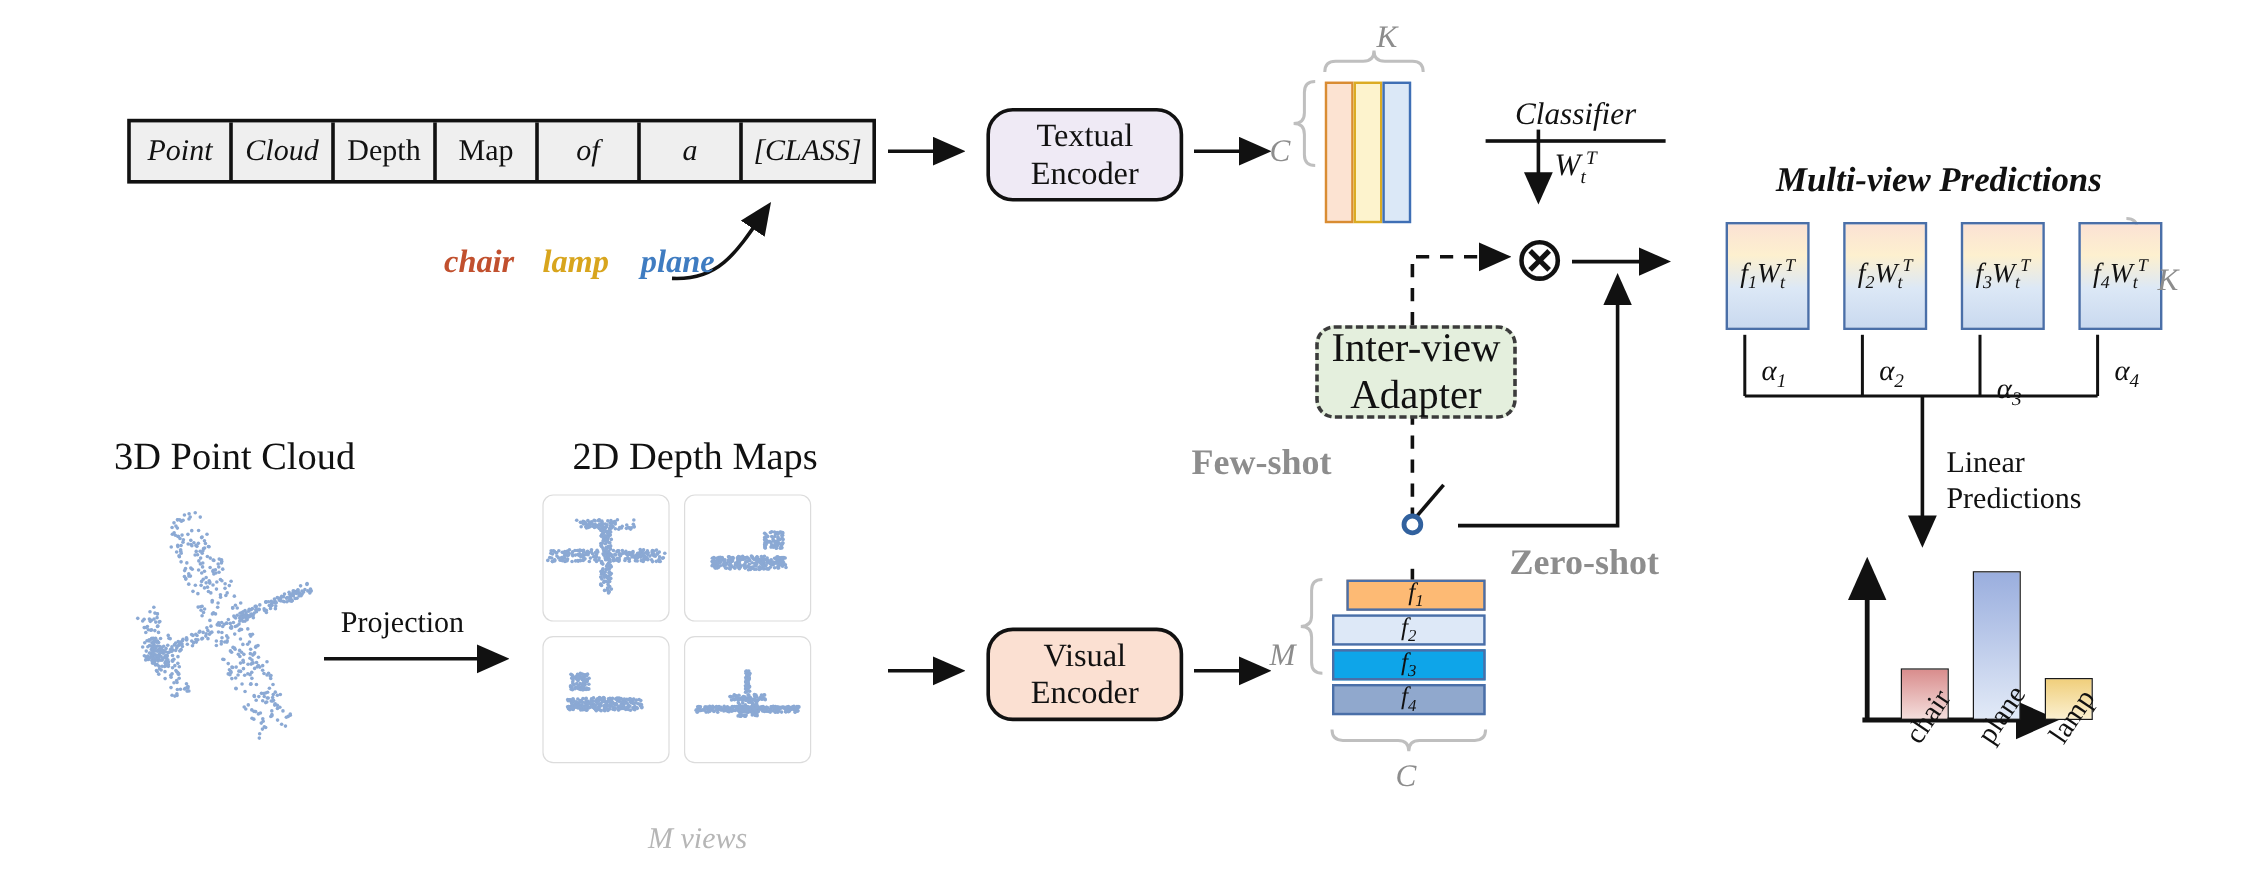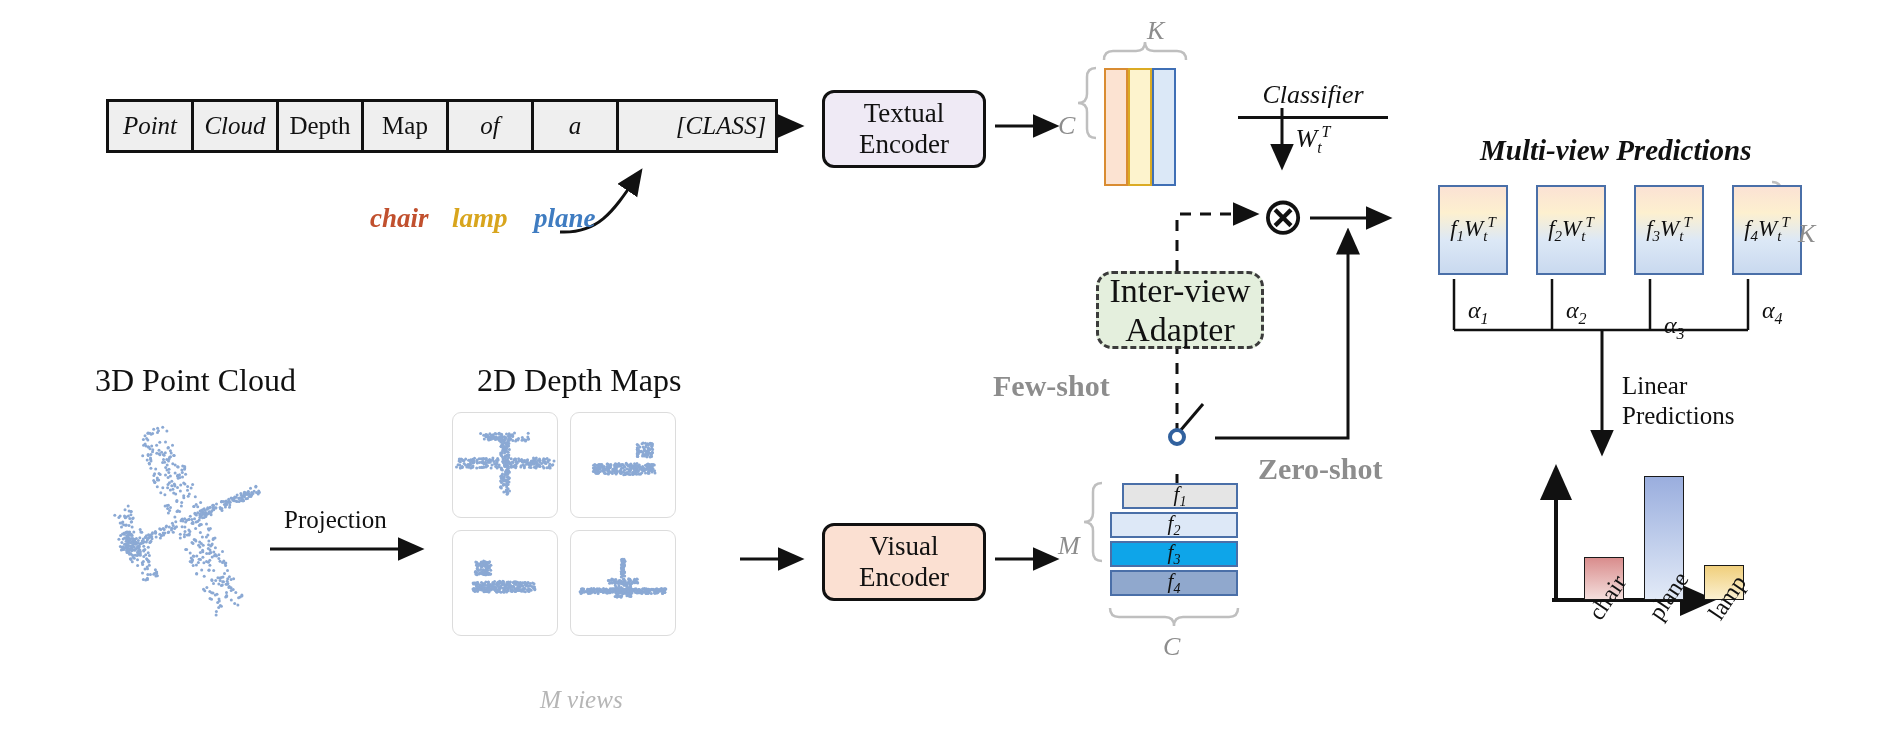--- a/index.html
+++ b/index.html
@@ -7,28 +7,28 @@
        font-family:"Liberation Serif", serif;color:#111;}
   .stage{position:absolute;left:0;top:0;width:1882px;height:746px;}
 
   .abs{position:absolute;}
 
   
   #prompt-template{left:106px;top:99px;display:flex;border:3px solid #111;background:#efefef;}
   #prompt-template .cell{
      border-right:3px solid #111;height:48px;line-height:48px;text-align:center;
      font-size:25px;font-style:italic;padding:0 4px;box-sizing:border-box;}
-  #prompt-template .cell:last-child{border-right:none;margin-left:48px;}
+  #prompt-template .cell:last-child{border-right:none;}
   #prompt-template .cell.upright{font-style:normal;}
 
   
   .classword{font-style:italic;font-size:27px;font-weight:600;}
 
   
-  .encoder{border:3px solid #111;border-radius:12px;display:flex;align-items:center;
+  .encoder{border:3px solid #111;border-radius:22px;display:flex;align-items:center;
            justify-content:center;text-align:center;font-size:27px;line-height:1.15;}
   #textual-encoder{left:822px;top:90px;width:158px;height:72px;background:#efeaf5;}
   #visual-encoder{left:822px;top:523px;width:158px;height:72px;background:#fbe0d2;}
 
   
   #inter-view-adapter{left:1096px;top:271px;width:162px;height:72px;background:#e4efdd;
       border:3px dashed #3b3b3b;border-radius:16px;display:flex;align-items:center;
       justify-content:center;text-align:center;font-size:34px;line-height:1.15;}
 
   
@@ -38,21 +38,21 @@
   .col-yellow{background:#fdf3cd;border:2px solid #dbab24;}
   .col-blue{background:#dbe8f7;border:2px solid #3f6fb5;}
 
   .axlabel{color:#8d8d8d;font-style:italic;font-size:26px;}
 
   
   #feature-stack{left:1110px;top:483px;width:128px;}
   #feature-stack .feat{height:26px;margin-bottom:3px;border:2px solid #4a6fa8;
       display:flex;align-items:center;justify-content:center;font-size:21px;font-style:italic;
       box-sizing:border-box;}
-  .f1{background:#e5e5e5;margin-left:12px;}
+  .f1{background:#fdba74;margin-left:12px;}
   .f2{background:#dde8f7;}
   .f3{background:#0ea5e9;}
   .f4{background:#90a8cd;}
 
   
   .pred{width:70px;height:90px;border:2px solid #4a6fa8;
      background:linear-gradient(180deg,#fbe2d4 0%,#fdf0cf 30%,#dce8f6 62%,#c9d9ef 100%);
      display:flex;align-items:center;justify-content:center;font-size:23px;font-style:italic;
      box-sizing:border-box;}
 

